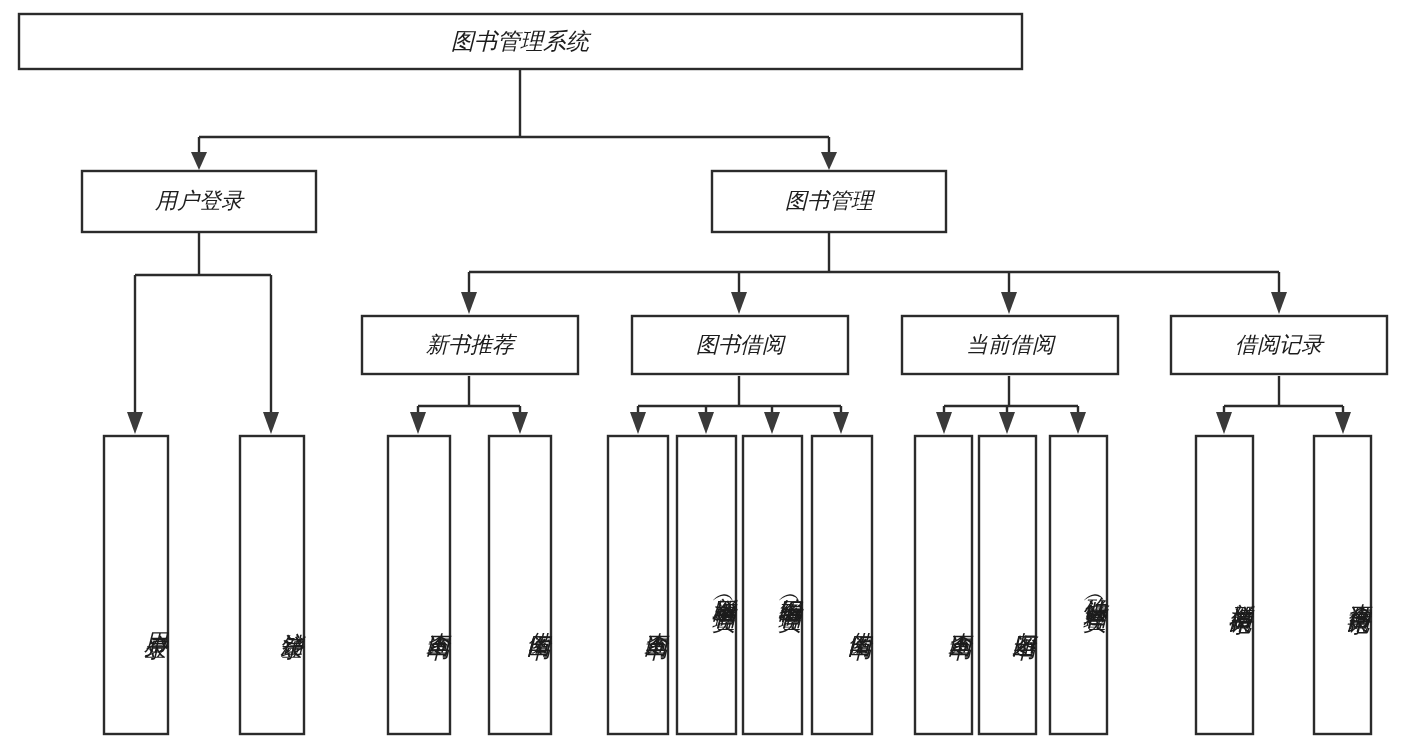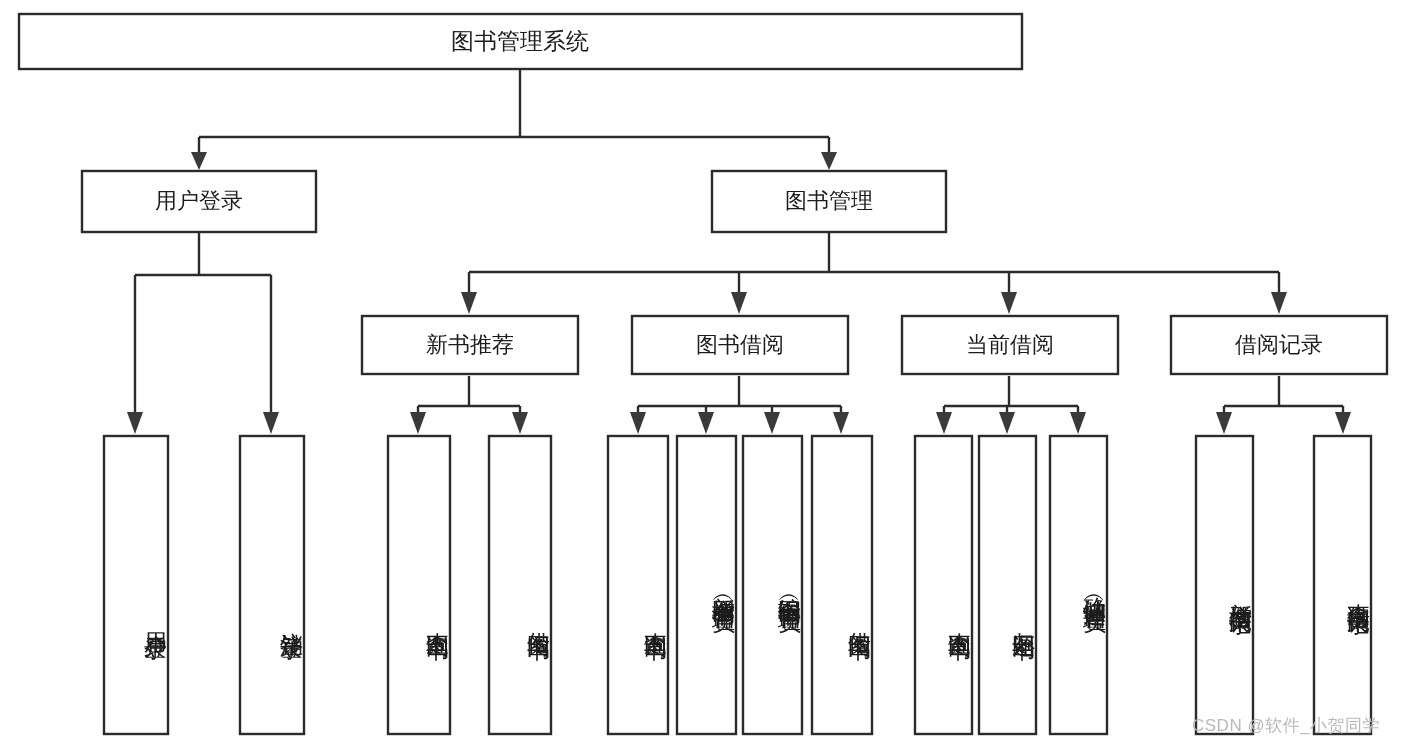--- a/index.html
+++ b/index.html
@@ -11,20 +11,21 @@
     width: 1405px;
     height: 747px;
     font-family: "Liberation Sans", "DejaVu Sans", sans-serif;
     overflow: hidden;
     position: relative;
   }
   #diagram-root {
     position: relative;
     width: 1300px;
     height: 747px;
+    font-style: italic;
   }
   svg.diagram {
     position: absolute;
     top: 0;
     left: 0;
     width: 1405px;
     height: 747px;
   }
   .node-box {
     fill: #ffffff;
@@ -219,15 +220,14 @@
   <div class="vlabel" style="left:743px; top:443px; width:59px; height:290px;">编辑图书（管理员）</div>
   <div class="vlabel" style="left:812px; top:505px; width:60px; height:225px;">借阅图书</div>
 
   <div class="vlabel" style="left:915px; top:505px; width:57px; height:225px;">查询图书</div>
   <div class="vlabel" style="left:979px; top:505px; width:57px; height:225px;">归还图书</div>
   <div class="vlabel" style="left:1050px; top:443px; width:57px; height:290px;">确认归还（管理员）</div>
 
   <div class="vlabel" style="left:1196px; top:448px; width:57px; height:285px;">新增借阅记录</div>
   <div class="vlabel" style="left:1314px; top:448px; width:57px; height:285px;">查询借阅记录</div>
 
-  <div class="watermark">CSDN @软件_小贺同学</div>
 
 </div>
 
 </body></html>

